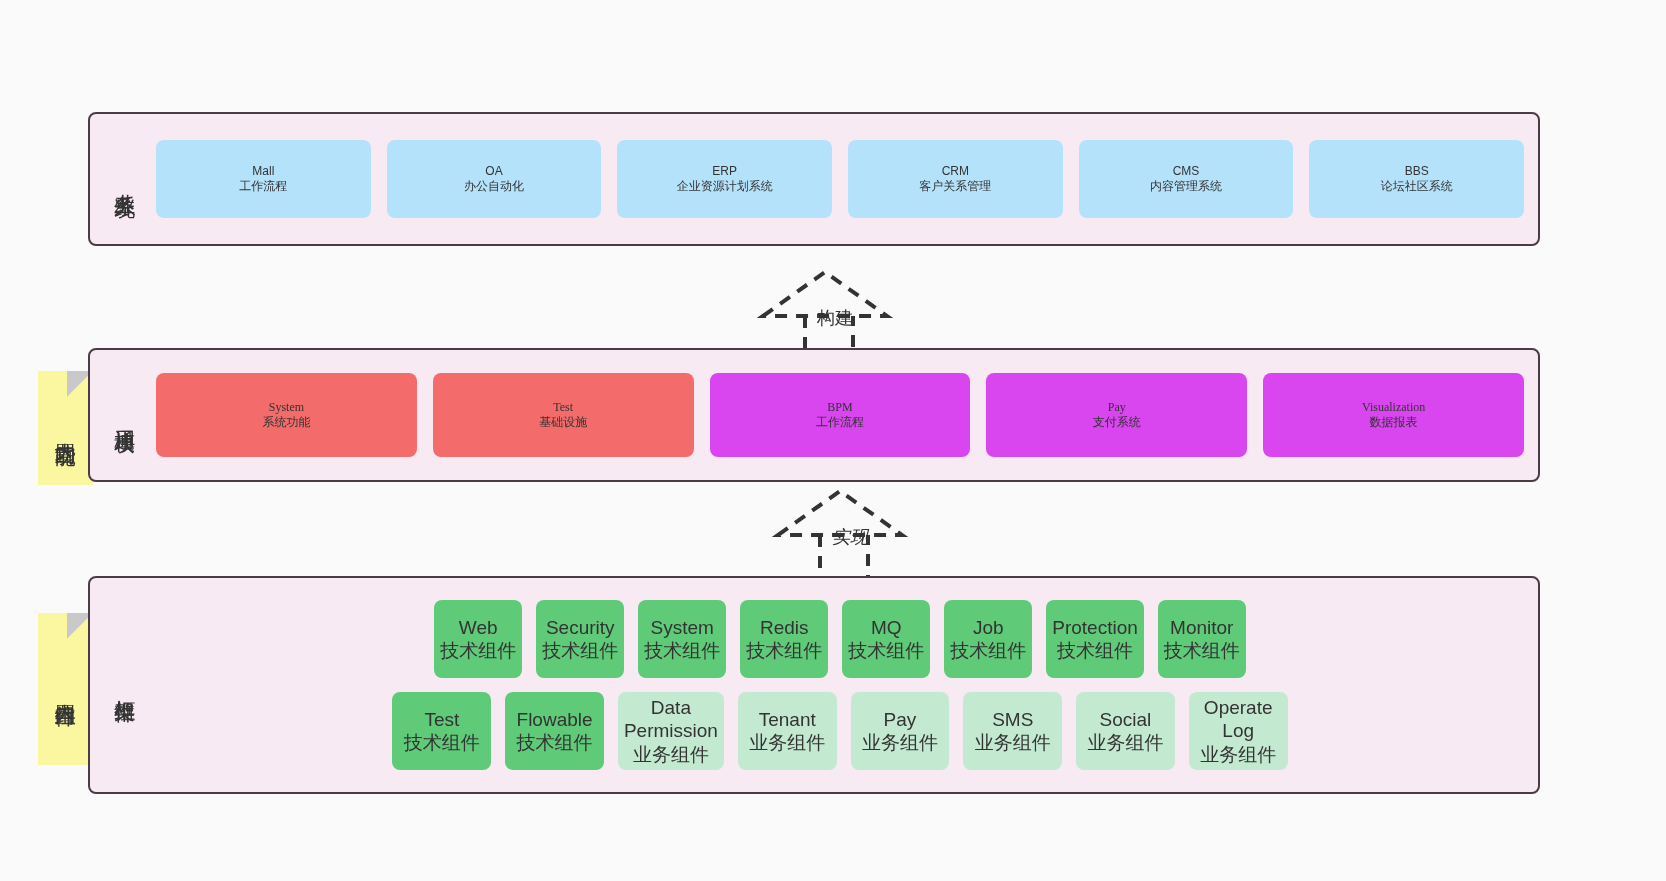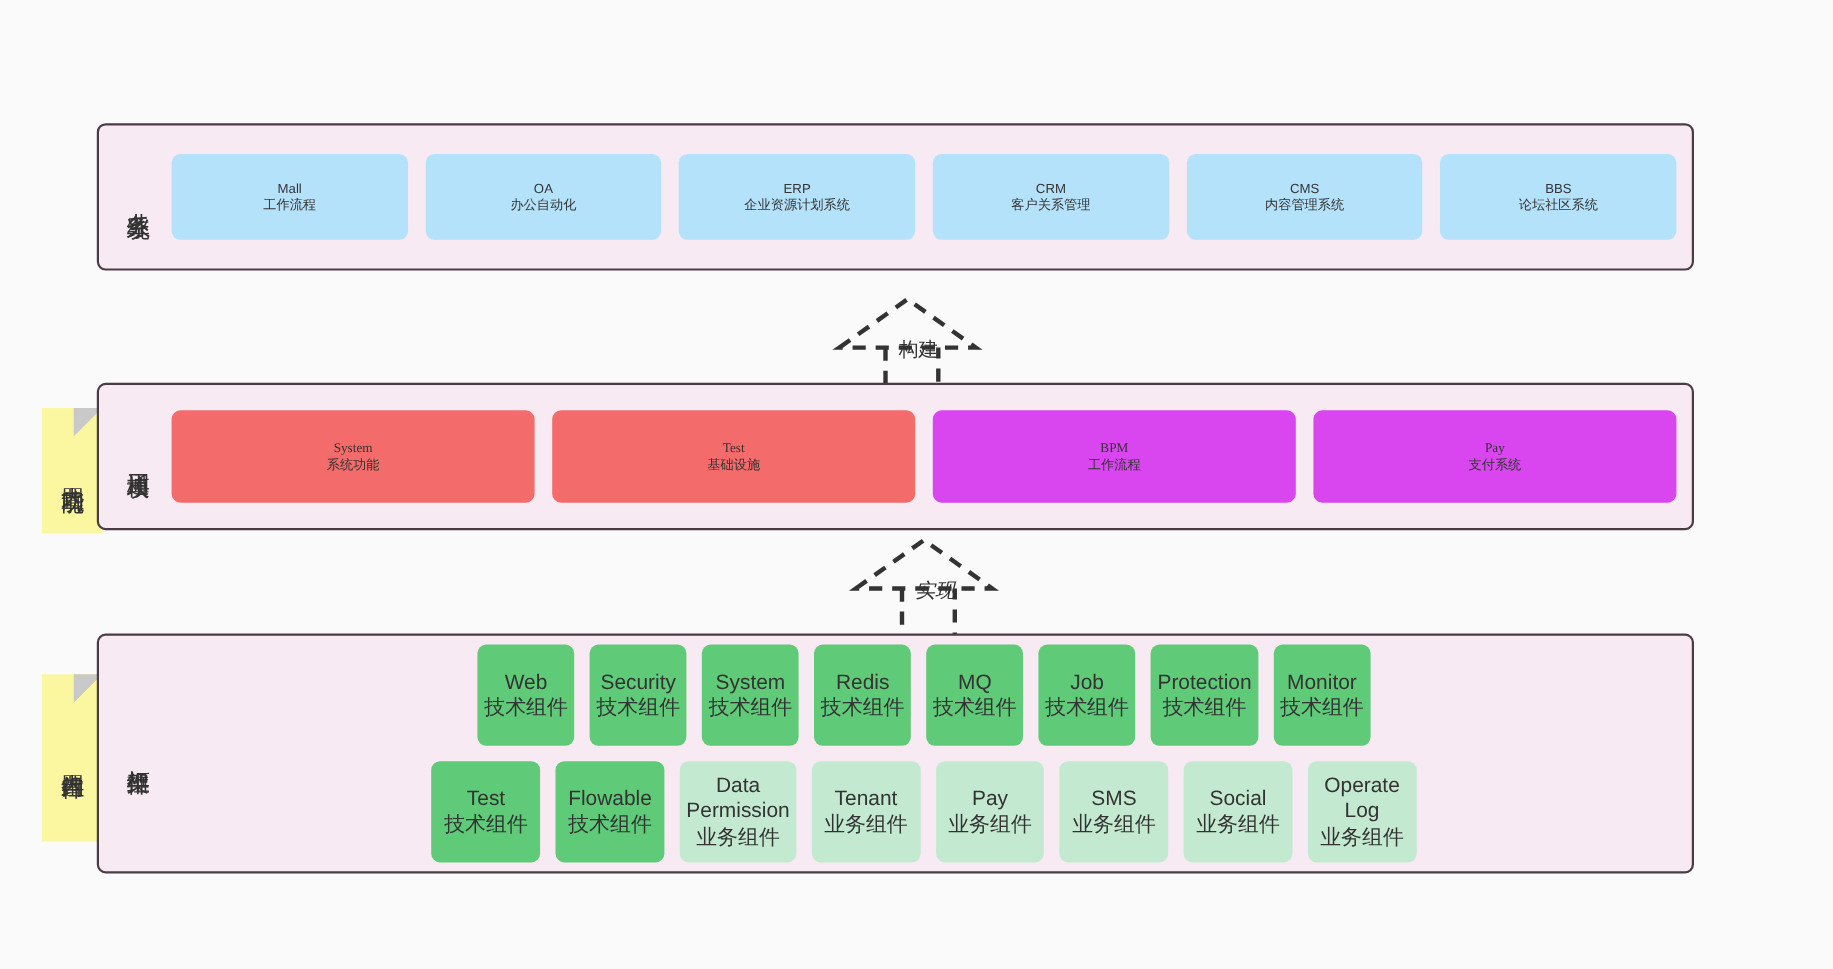--- a/index.html
+++ b/index.html
@@ -102,21 +102,21 @@
     align-items: stretch;
   }
   #band-framework .band-title { align-self: center; }
   #band-framework .band-body {
     flex-direction: column;
     justify-content: center;
     padding: 0 14px 0 8px;
     gap: 14px;
   }
   .grid-row { display: flex; gap: 14px; }
-  #band-framework .card { flex: 1 1 0; height: 92px; font-size: 19px; }
+  #band-framework .card { flex: 1 1 0; height: 78px; font-size: 19px; }
 
   
   .note {
     position: absolute;
     background: #fbf7a0;
     box-sizing: border-box;
     display: flex;
     align-items: center;
     justify-content: center;
     font-size: 21px;
@@ -224,20 +224,24 @@
       <span class="l2">基础设施</span>
     </div>
     <div class="card c-pink">
       <span class="l1">BPM</span>
       <span class="l2">工作流程</span>
     </div>
     <div class="card c-pink">
       <span class="l1">Pay</span>
       <span class="l2">支付系统</span>
     </div>
+    <div class="card c-pink">
+      <span class="l1">Visualization</span>
+      <span class="l2">数据报表</span>
+    </div>
   </div>
 </div>
 
 <div class="arrow" id="arrow-impl">
   <svg viewBox="0 0 170 96" xmlns="http://www.w3.org/2000/svg" aria-hidden="true">
     <path d="M10 48 L72 4 L134 48 Z" fill="none" stroke="#333333" stroke-width="4" stroke-dasharray="12 9" stroke-linecap="butt"></path>
     <path d="M52 48 L52 92 L100 92 L100 48" fill="none" stroke="#333333" stroke-width="4" stroke-dasharray="12 9" stroke-linecap="butt"></path>
   </svg>
   <span class="arrow-label">实现</span>
 </div>

